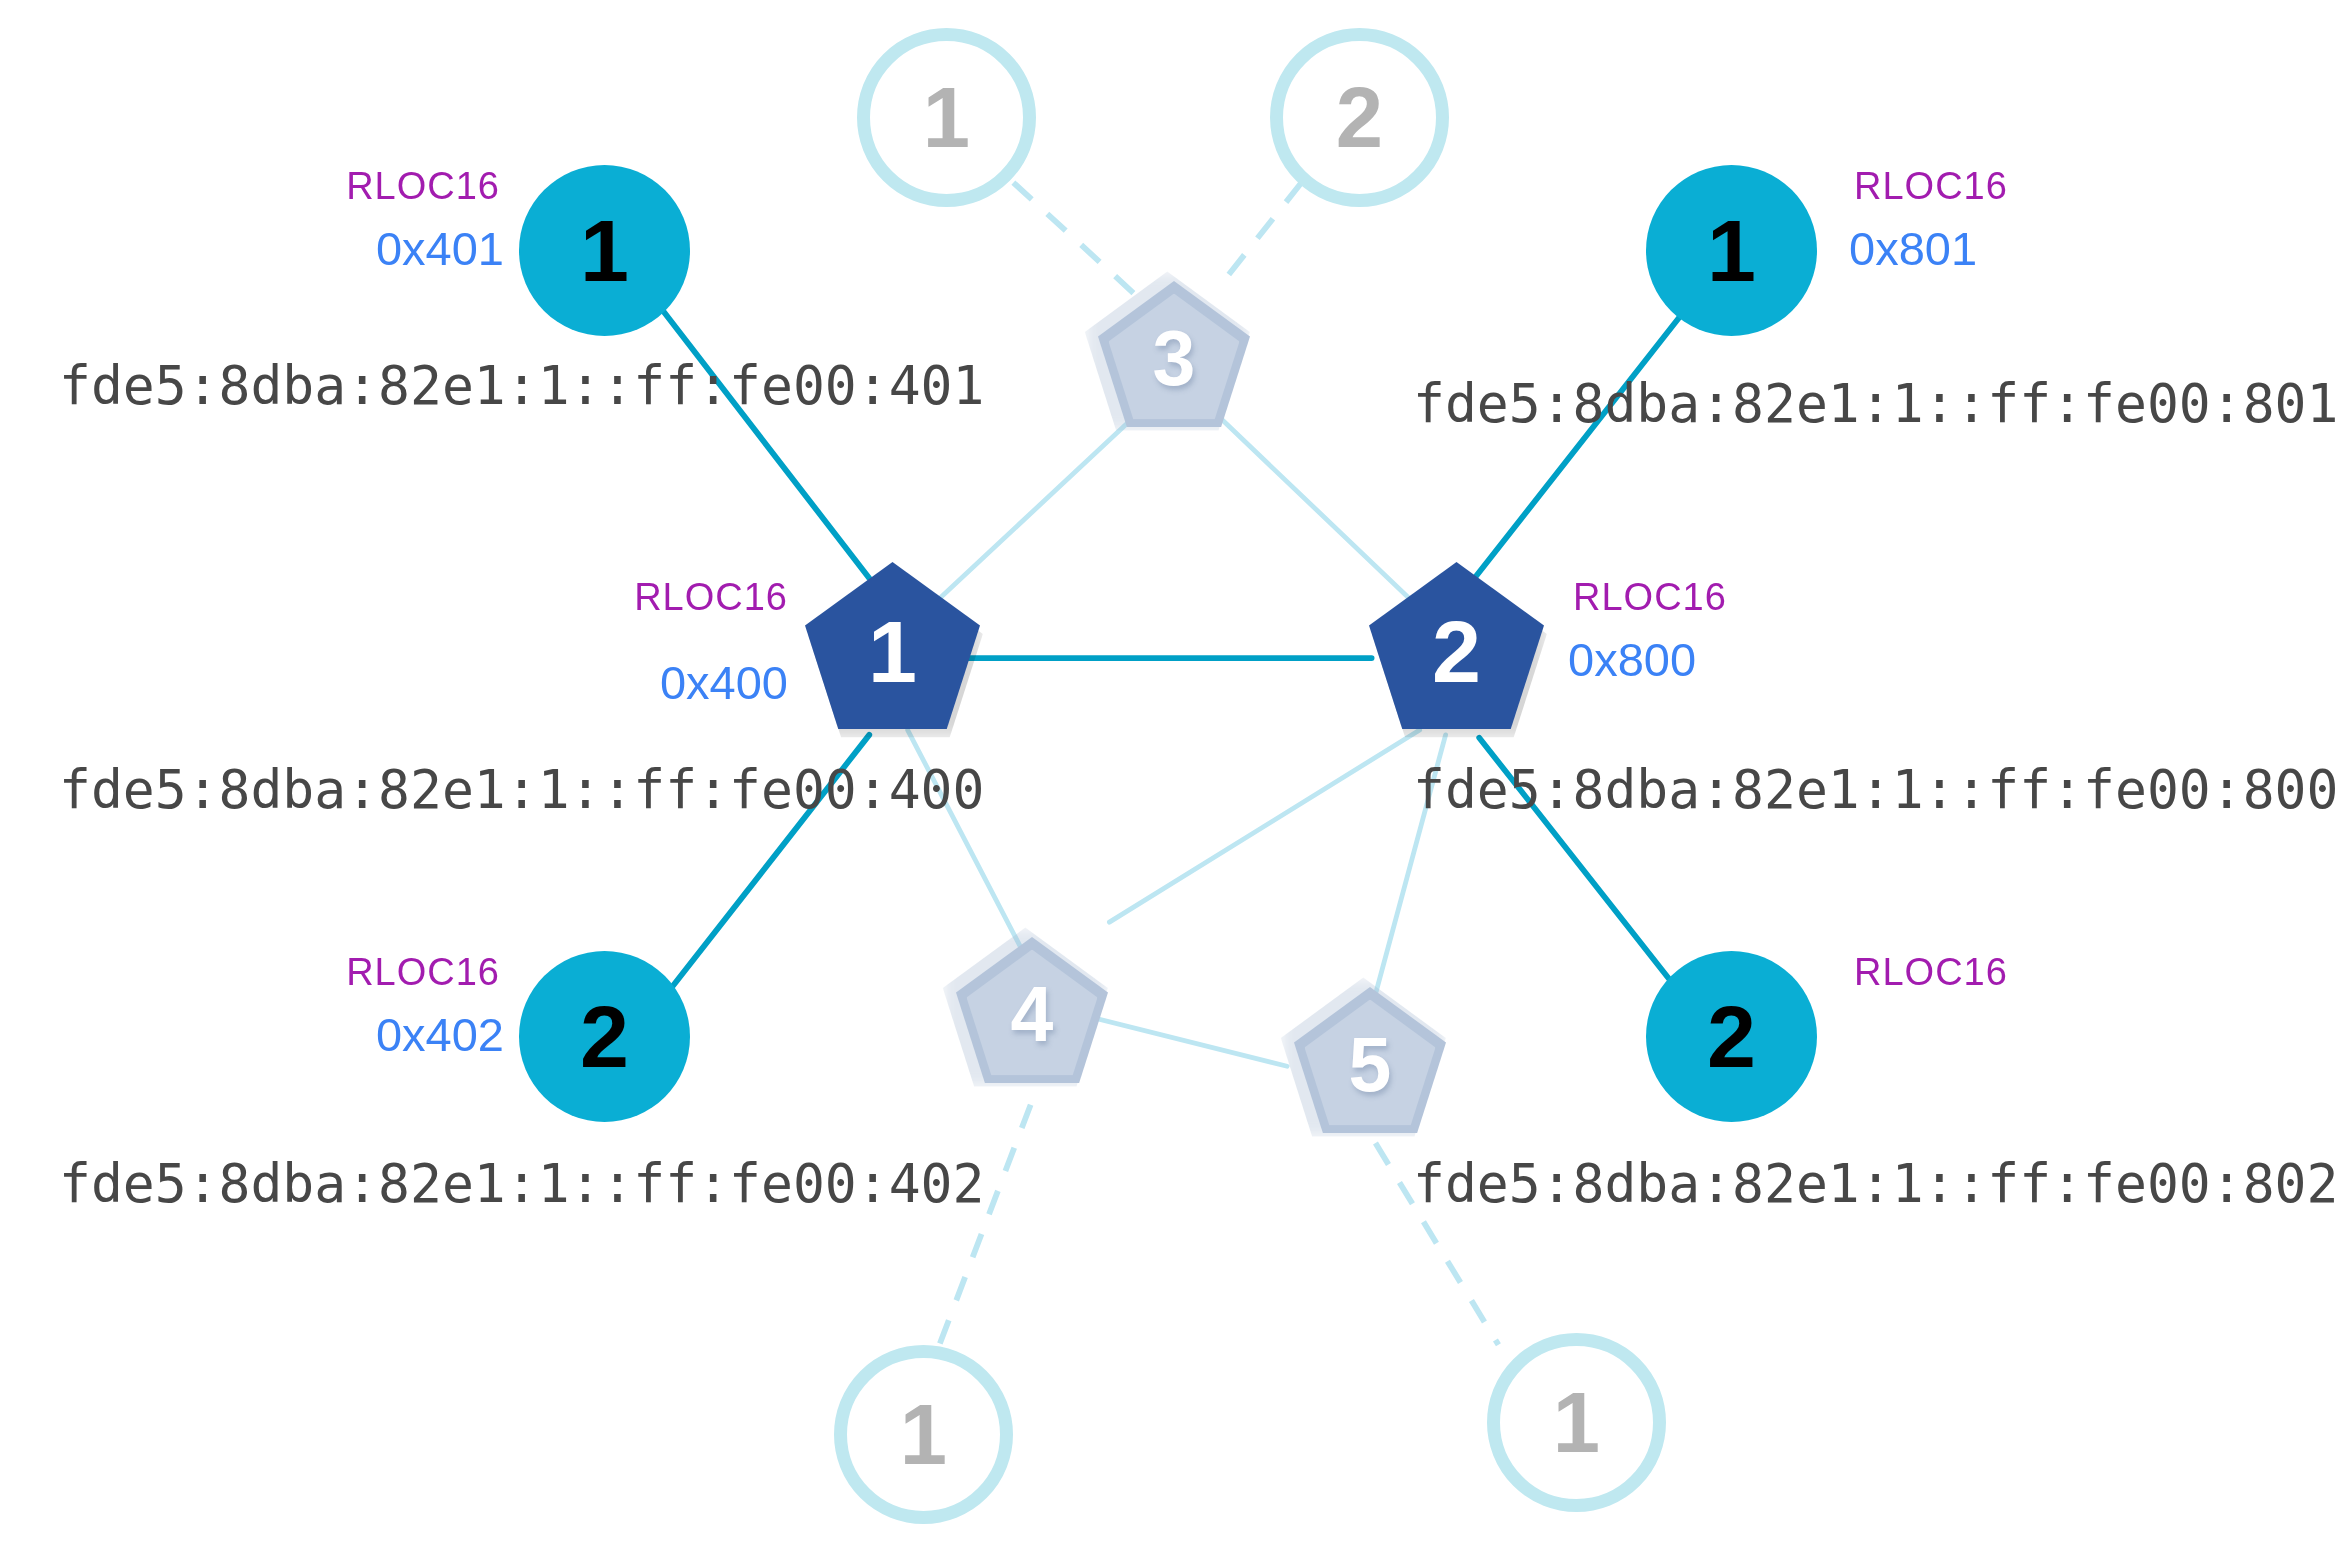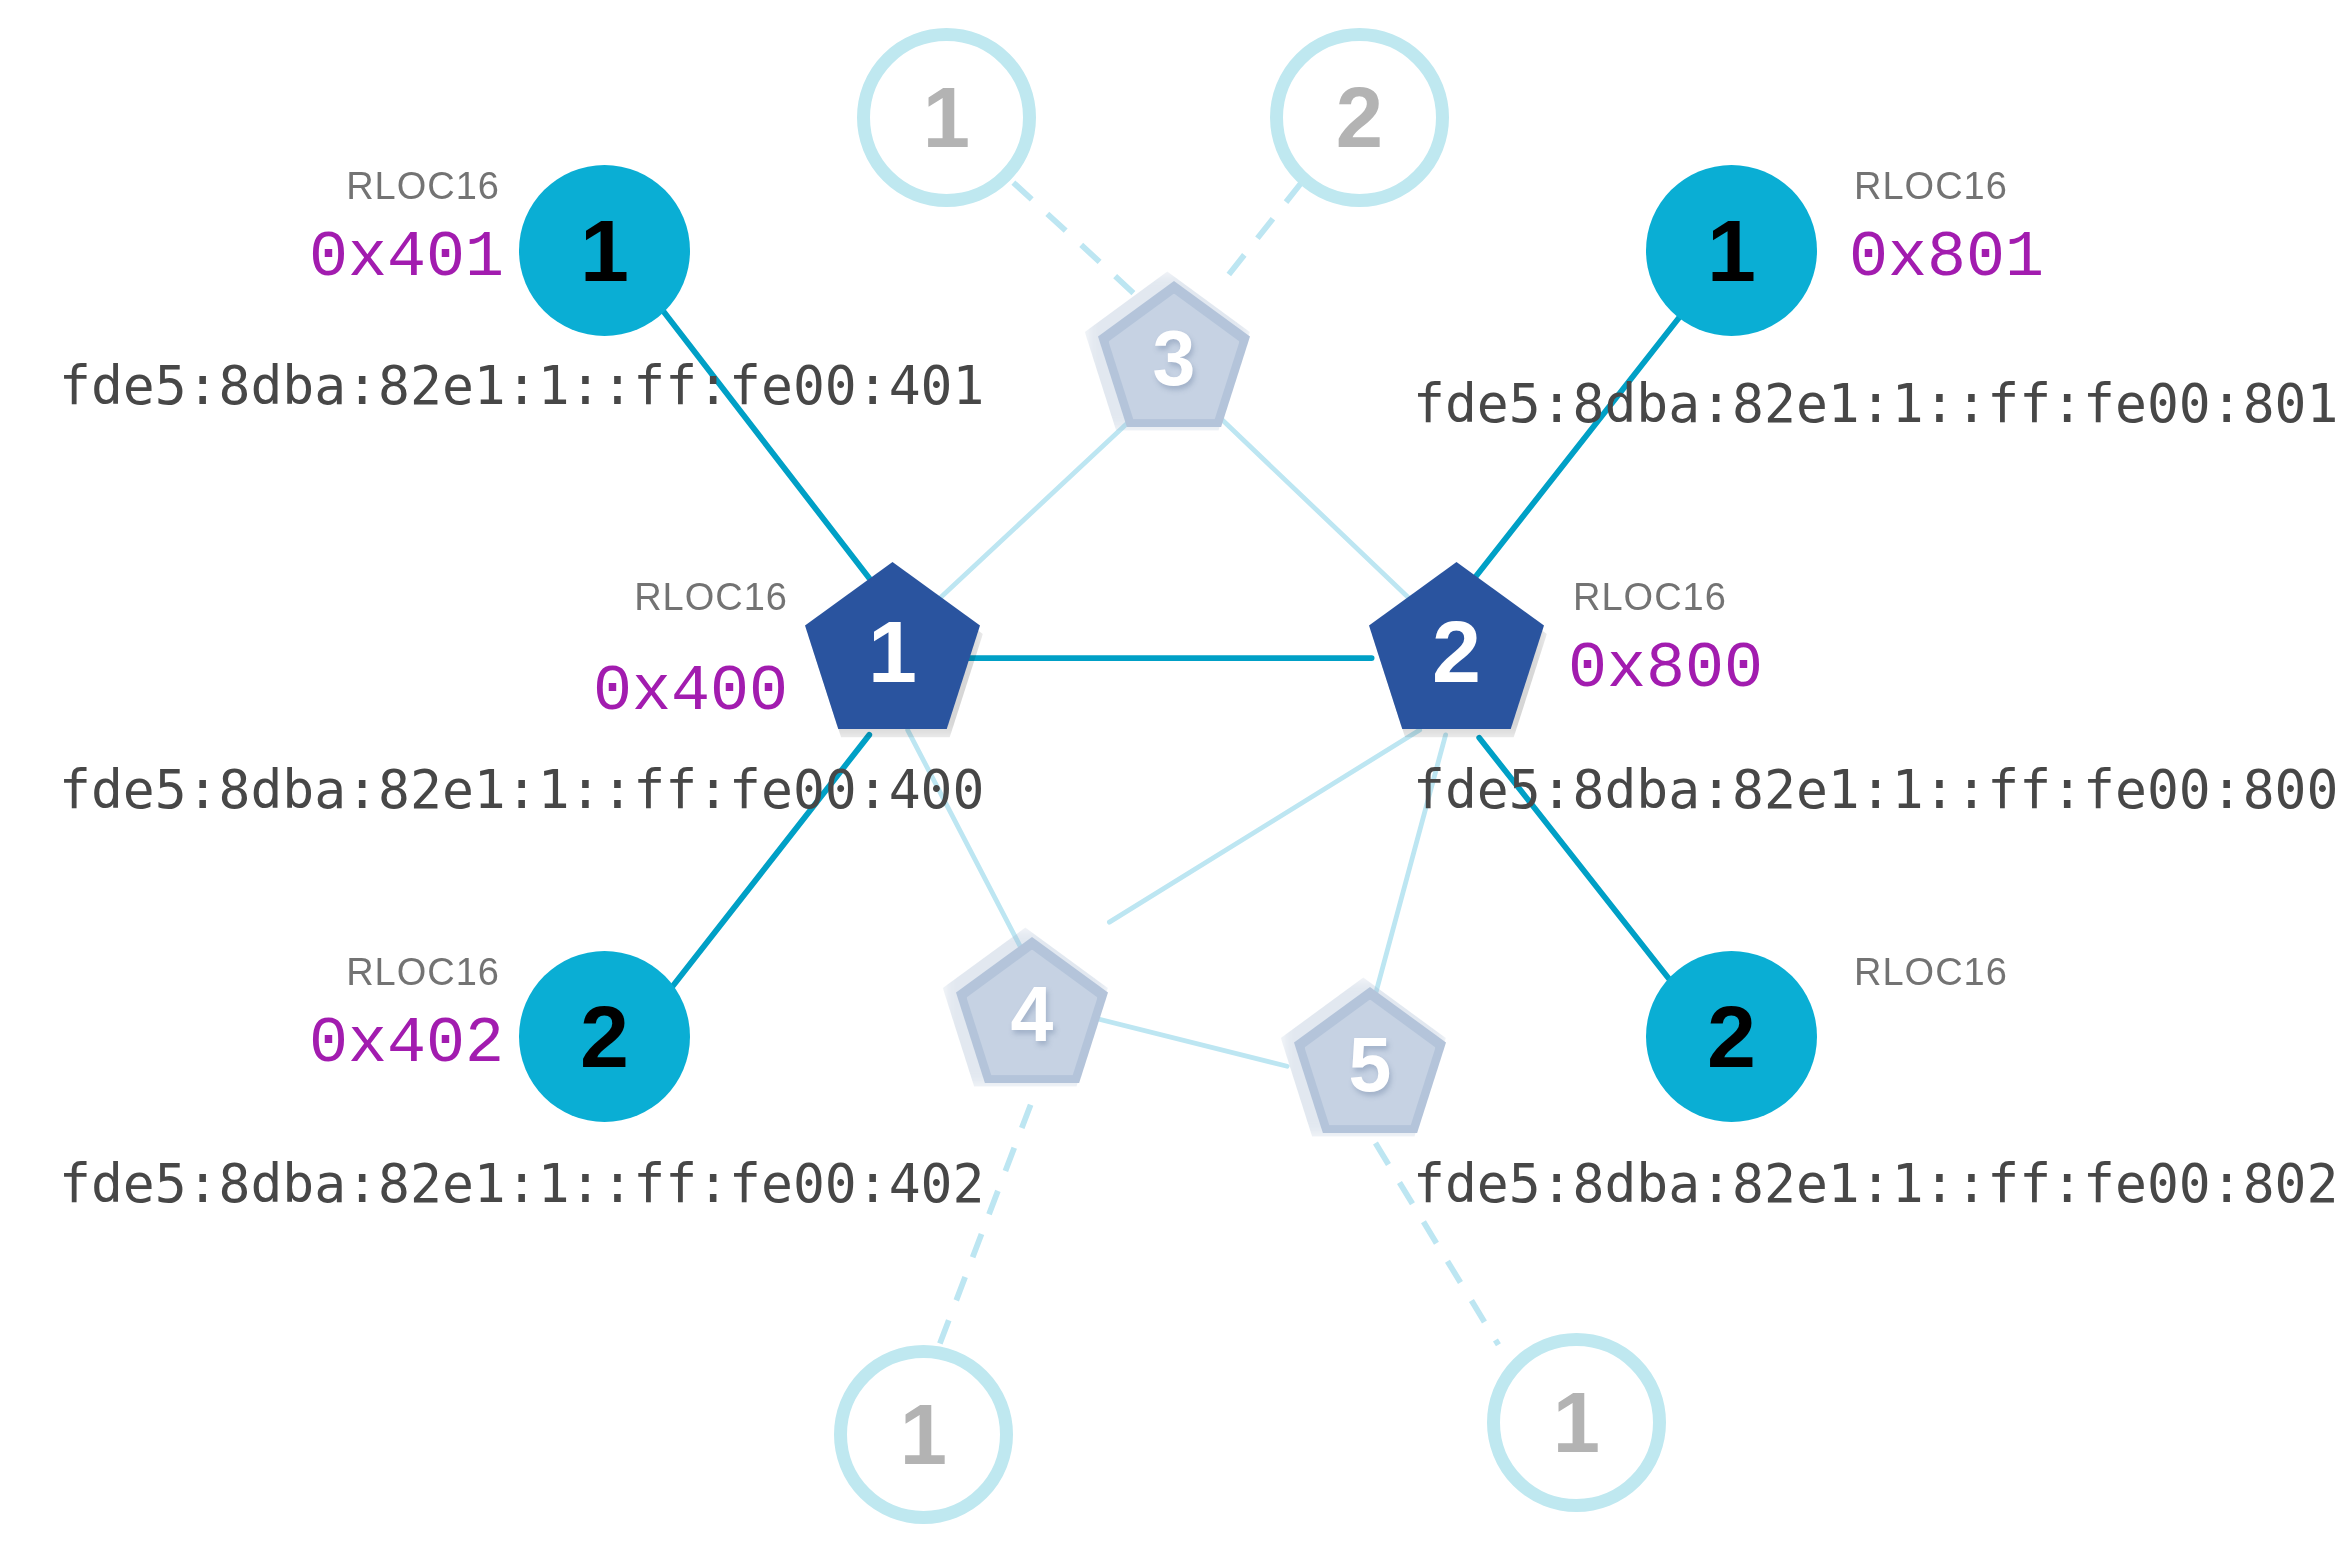--- a/index.html
+++ b/index.html
@@ -132,26 +132,26 @@
   
   .lbl {
     position: absolute;
     white-space: nowrap;
     color: #474747;
   }
   .lbl-rloc-title {
     font-family: "Liberation Sans", sans-serif;
     font-size: 38px;
     letter-spacing: 1px;
-    color: #737373;
+    color: #a21caf;
   }
   .lbl-rloc-value {
-    font-family: Liberation Mono, monospace;
-    font-size: 65px;
-    color: #a21caf;
+    font-family: Liberation Sans, sans-serif;
+    font-size: 47px;
+    color: #3b82f6;
   }
   .lbl-ipv6 {
     font-family: "DejaVu Sans Mono", monospace;
     font-size: 53px;
     color: #474747;
     margin-left: 32px;
   }
   .ta-right { text-align: right; }
   .ta-left  { text-align: left;  }
 </style>

